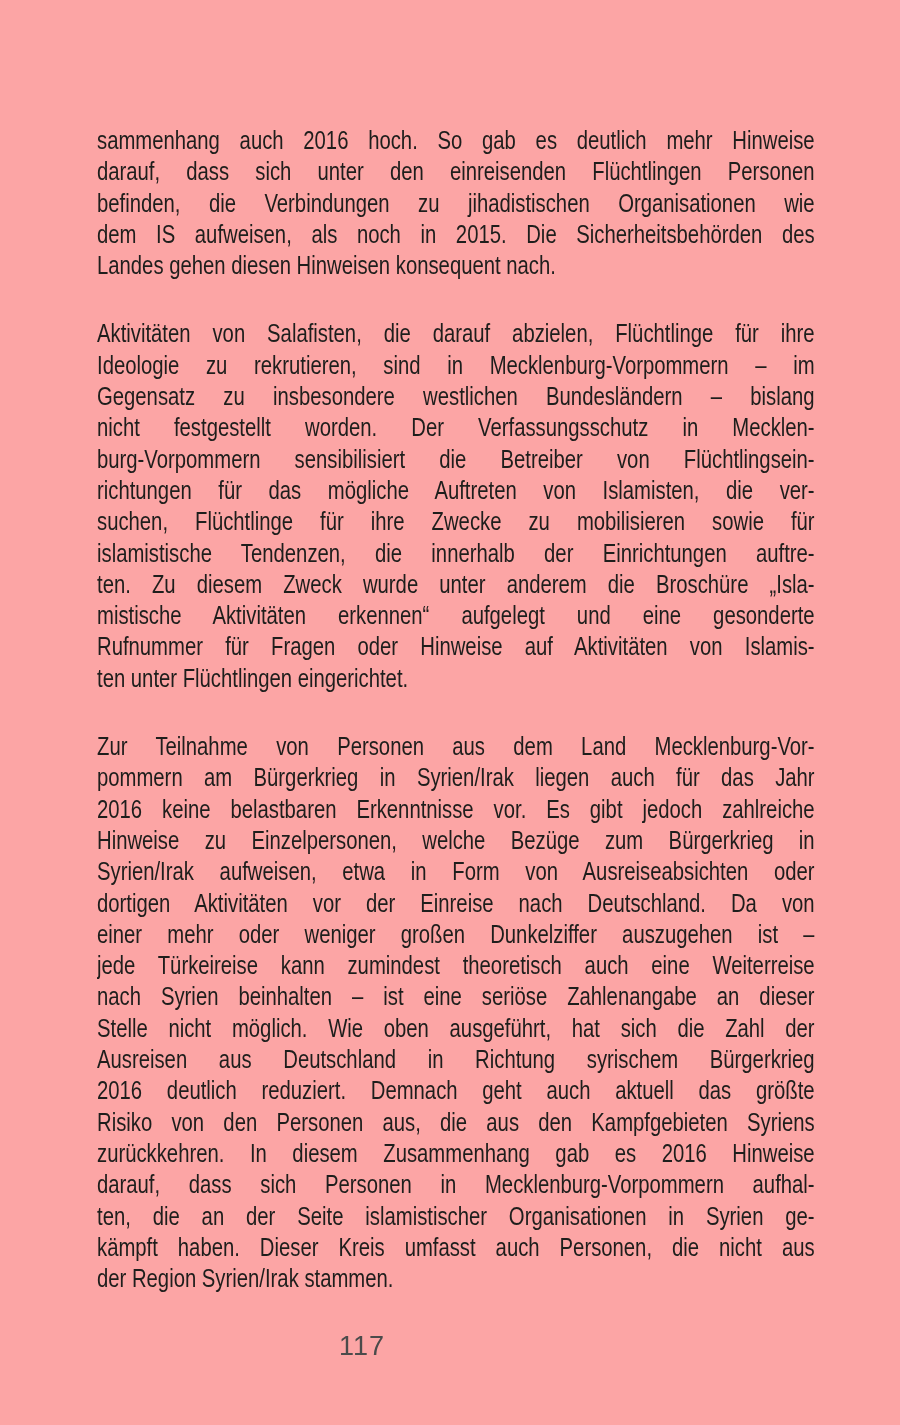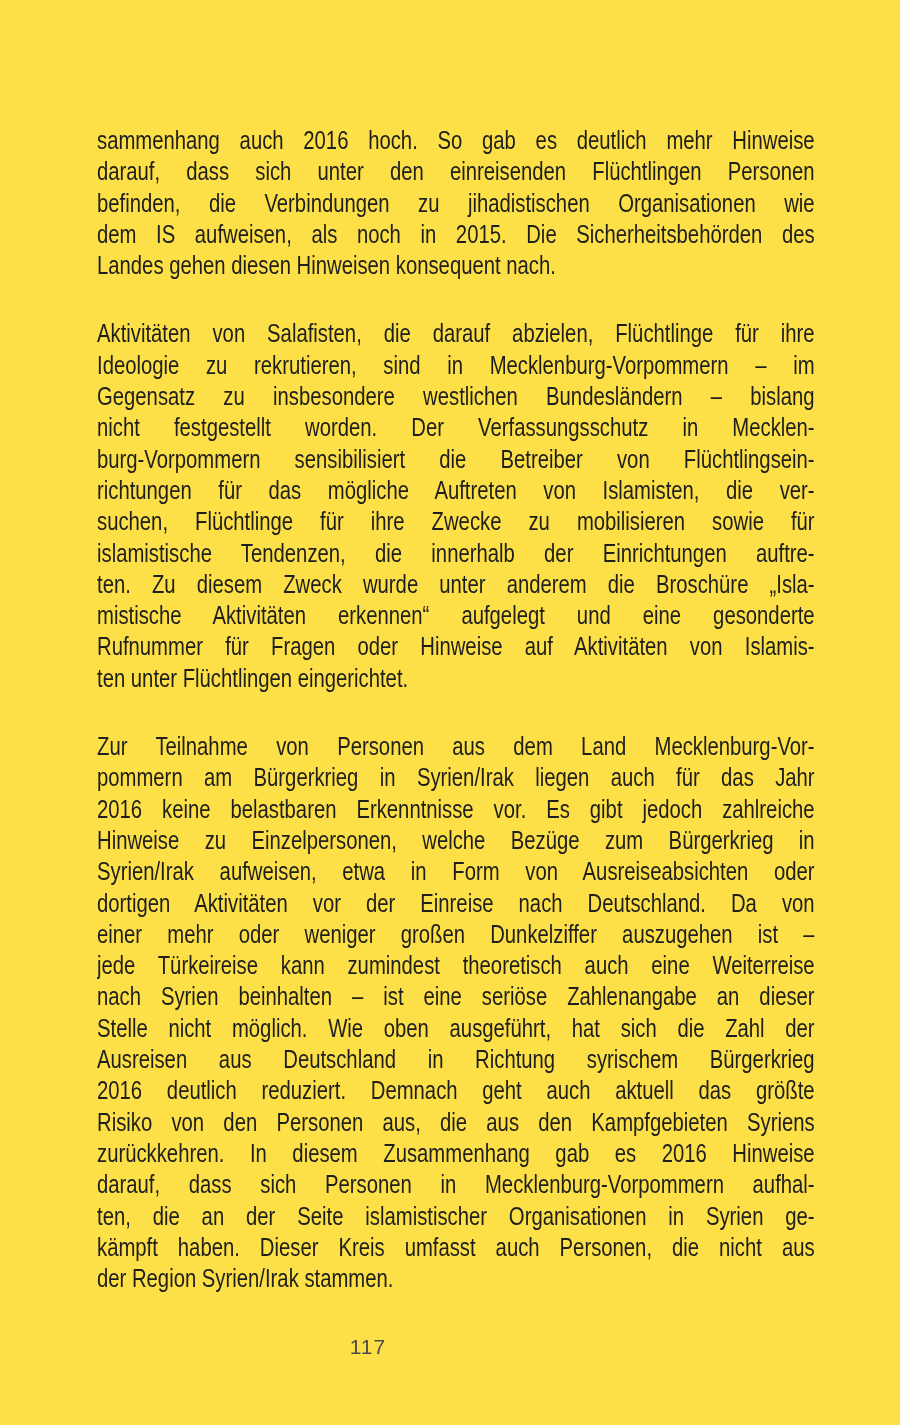--- a/index.html
+++ b/index.html
@@ -10,21 +10,21 @@
   body {
     width: 900px;
     height: 1425px;
     position: relative;
     overflow: hidden;
     font-family: "Liberation Sans", "DejaVu Sans", sans-serif;
   }
   .page {
     position: absolute;
     inset: 0;
-    background: #fde047;
+    background: #fca5a5;
   }
   
   .text-block {
     position: absolute;
     left: 97px;
     top: 125px;
     width: 920px;              
     transform: scaleX(0.78);
     transform-origin: top left;
     color: #1e1e1c;
@@ -45,26 +45,26 @@
     text-align-last: justify;
     white-space: normal;
     height: 31.3px;
     overflow: hidden;
   }
   .line.last {
     text-align-last: left;
   }
   .folio {
     position: absolute;
-    left: 12px;
+    left: 6px;
     top: 1331px;
     width: 712px;
     text-align: center;
     color: #4b4b4b;
-    font-size: 21px;
+    font-size: 27px;
     line-height: 31px;
     letter-spacing: 1px;
   }
 </style>
 </head>
 <body>
 
 <div class="page">
 
   <div class="text-block">

